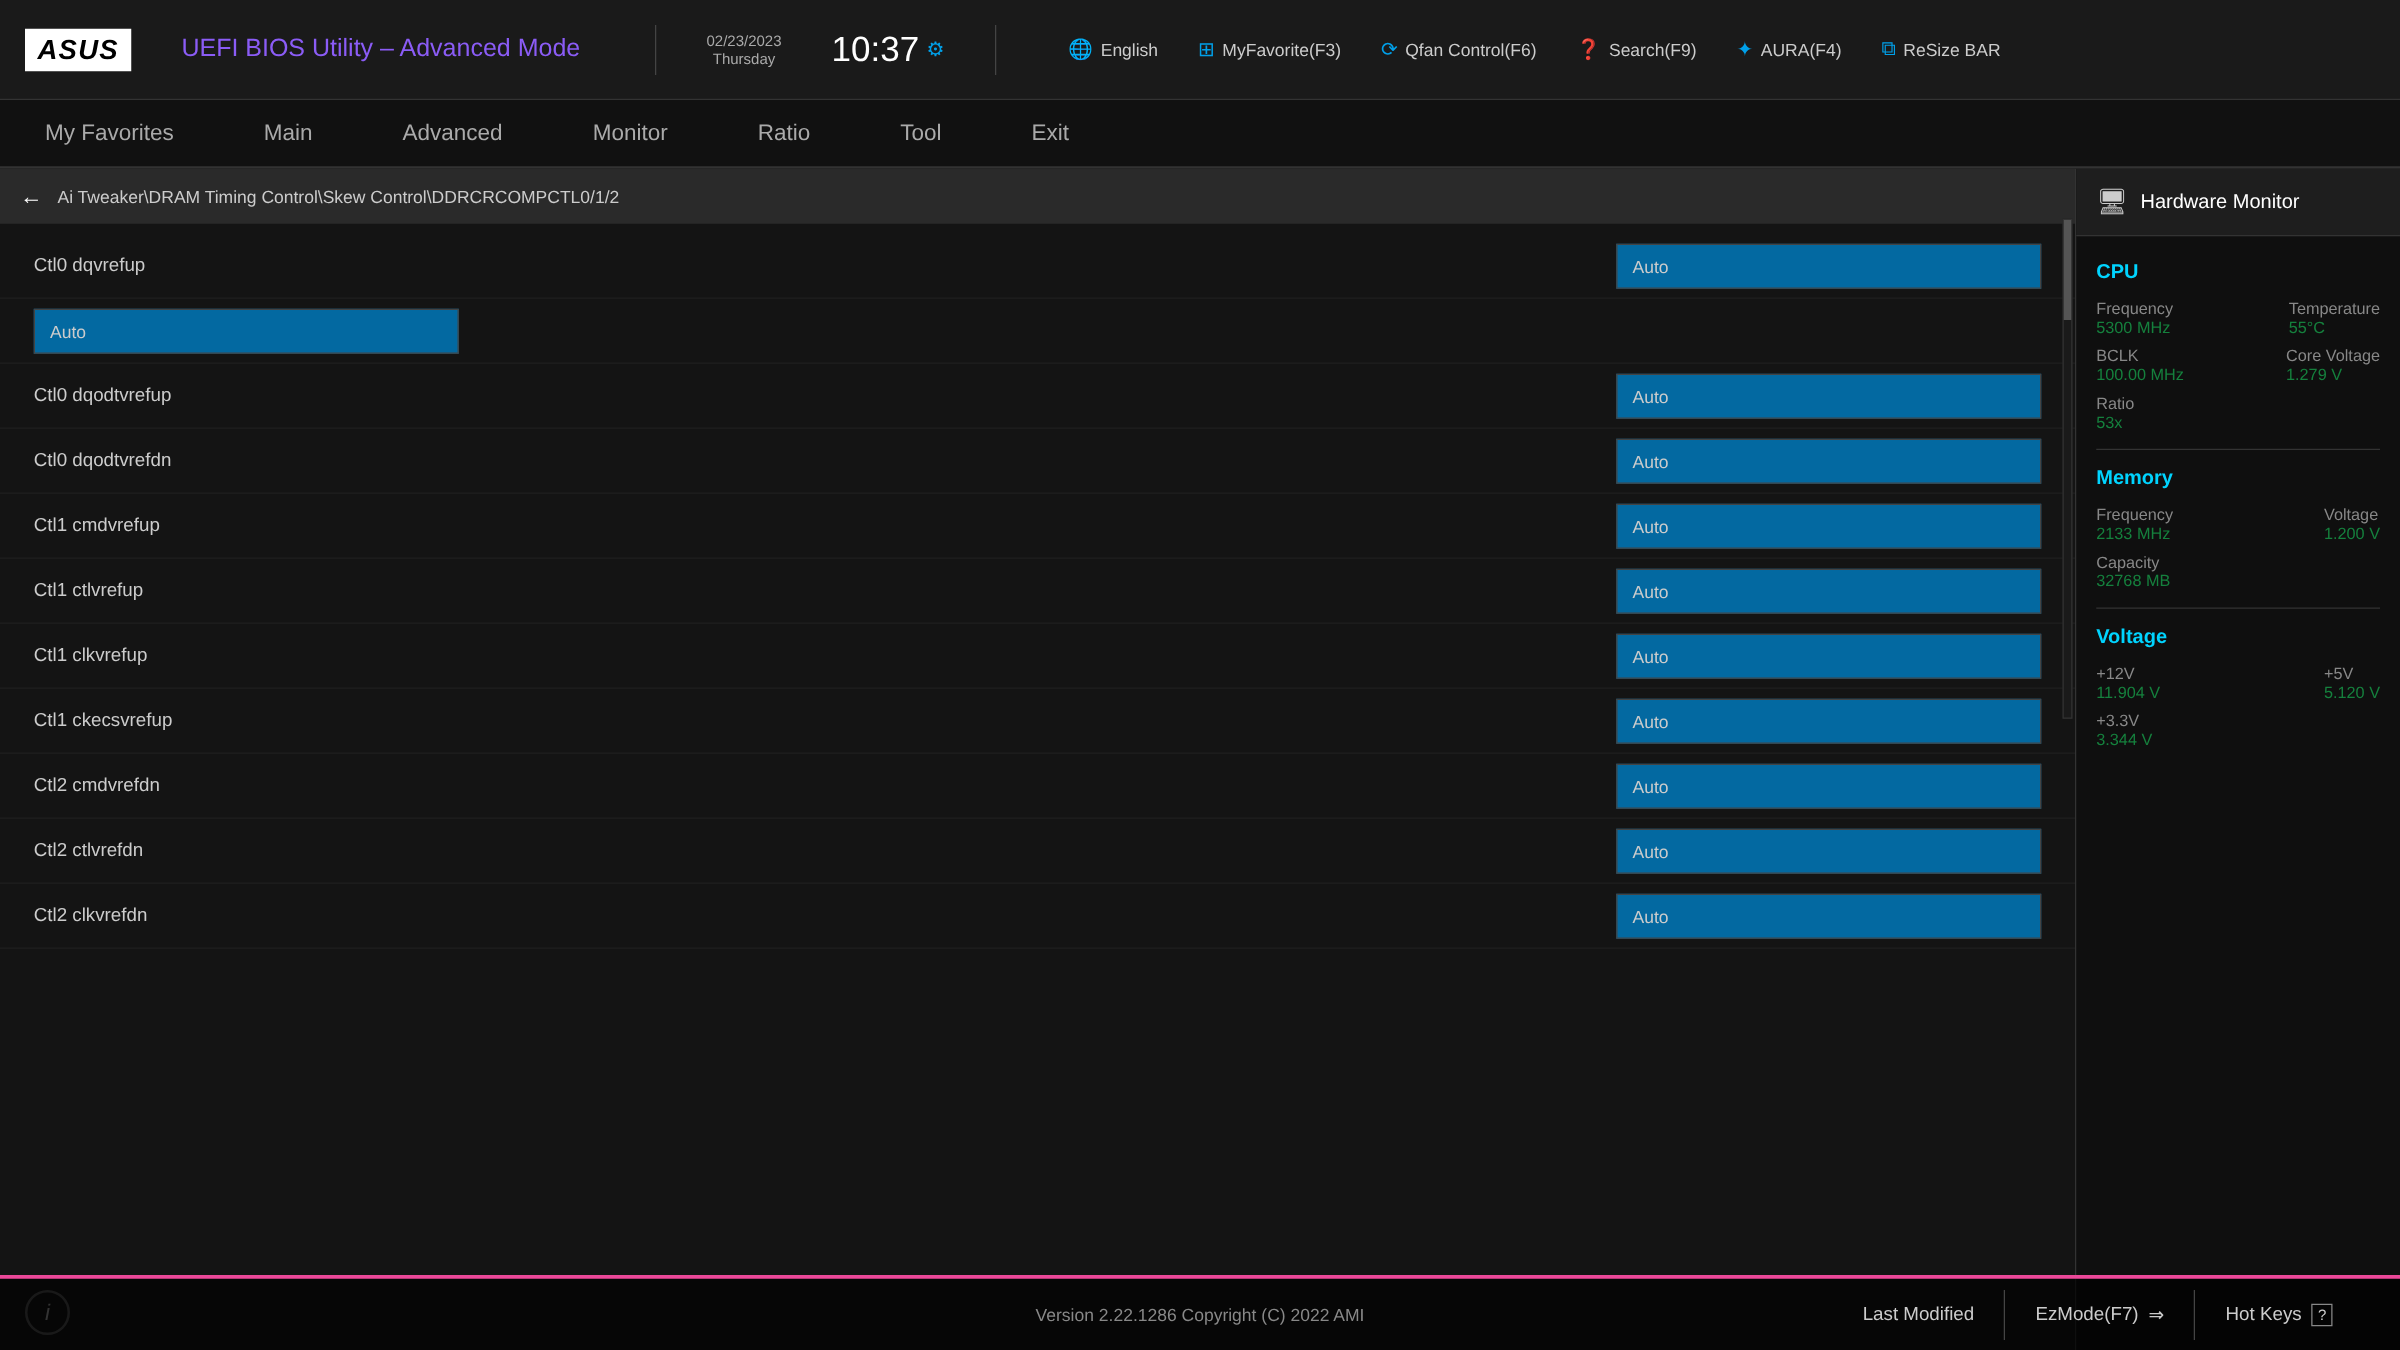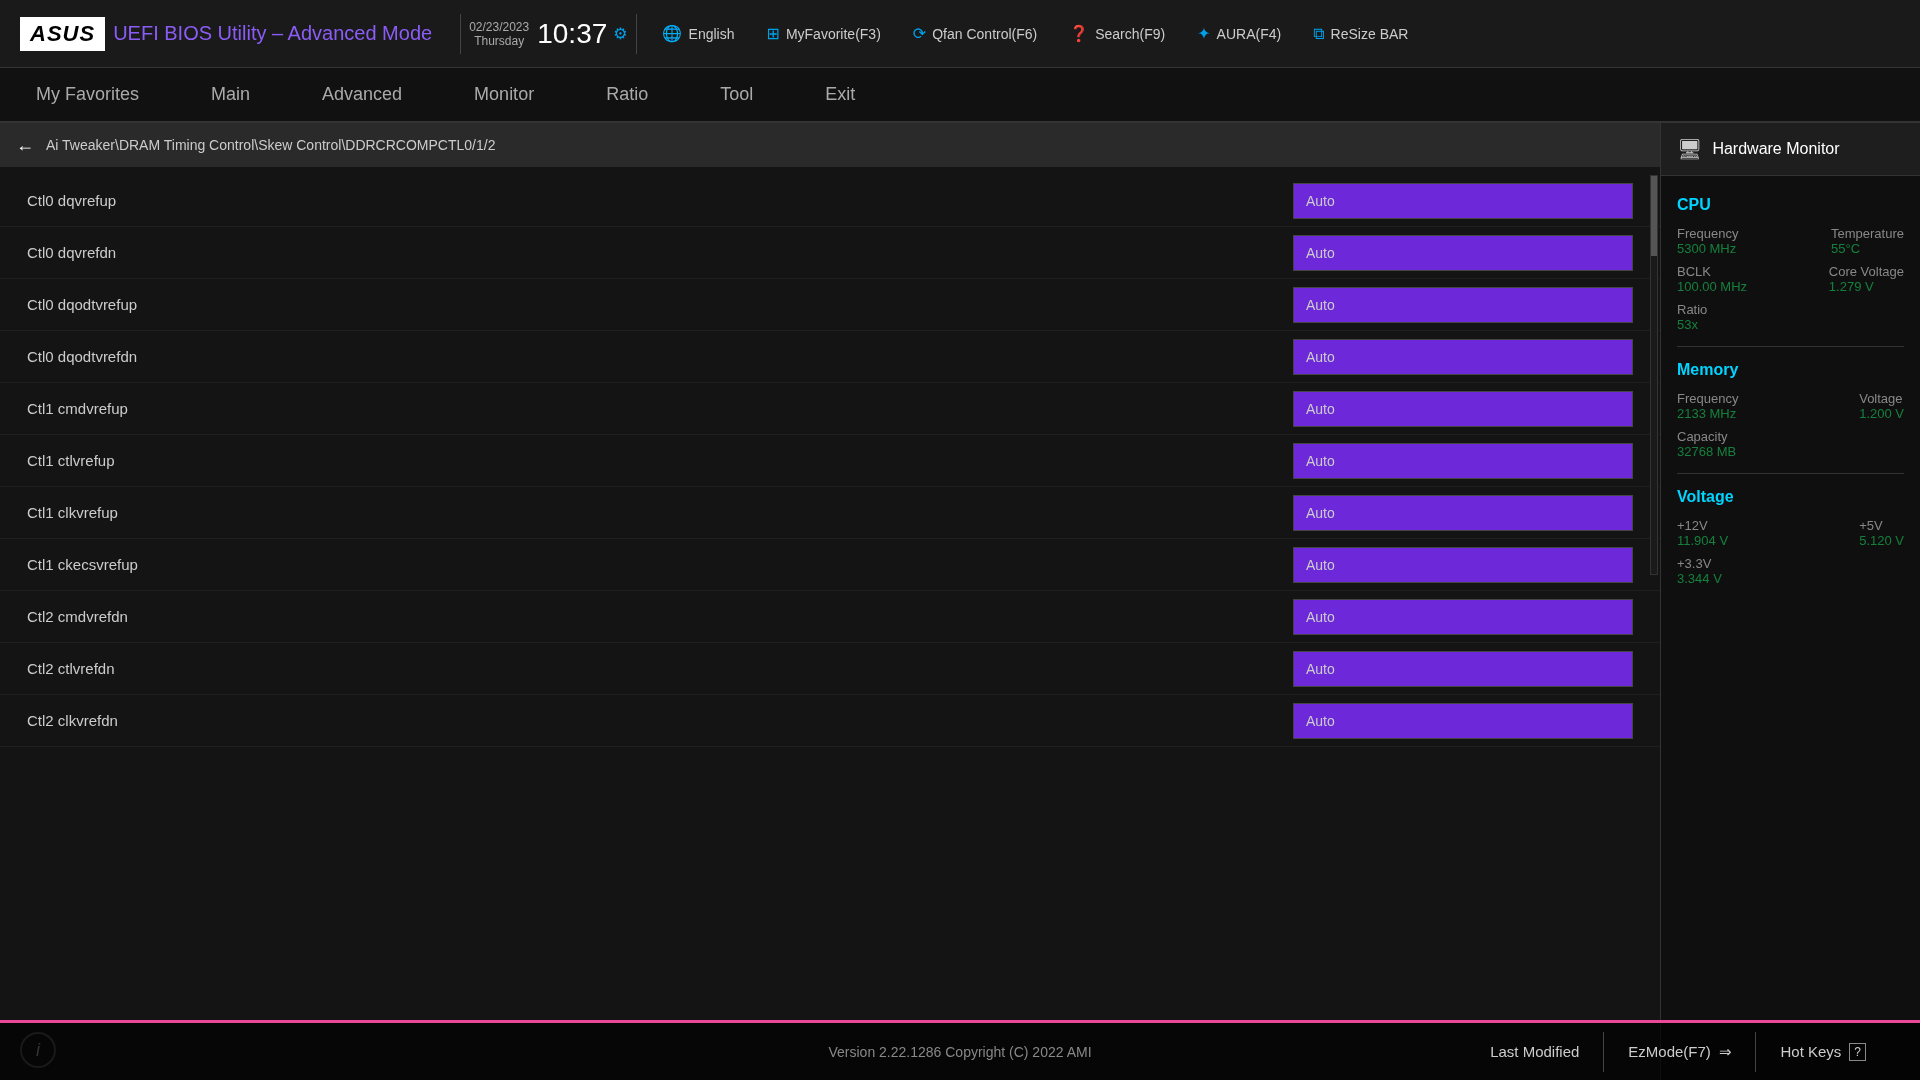--- a/index.html
+++ b/index.html
@@ -46,23 +46,23 @@
       display: flex;
       flex-direction: column;
     }
 
     
     .top-bar {
       display: flex;
       align-items: center;
       background: #1a1a1a;
       padding: 0 20px;
-      height: 68px;
+      height: 80px;
       border-bottom: 1px solid #333;
-      gap: 8px;
+      gap: 40px;
     }
 
     .asus-logo {
       color: #00a0e9;
       font-weight: bold;
       font-size: 22px;
       letter-spacing: 1px;
       background: #fff;
       color: #000;
       padding: 4px 10px;
@@ -217,21 +217,21 @@
       flex: 1;
       color: #ccc;
       font-size: 15px;
     }
 
     .setting-value {
       width: 340px;
     }
 
     .value-box {
-      background: #6d28d9;
+      background: #0369a1;
       border: 1px solid #444;
       color: #ccc;
       padding: 6px 12px;
       font-size: 14px;
       width: 100%;
       display: flex;
       align-items: center;
       height: 36px;
     }
 
@@ -455,21 +455,20 @@
       <div class="settings-list">
 
         <div class="setting-row">
           <span class="setting-label">Ctl0 dqvrefup</span>
           <div class="setting-value">
             <div class="value-box">Auto</div>
           </div>
         </div>
 
         <div class="setting-row">
-          <span class="setting-label">Ctl0 dqvrefdn</span>
           <div class="setting-value">
             <div class="value-box">Auto</div>
           </div>
         </div>
 
         <div class="setting-row">
           <span class="setting-label">Ctl0 dqodtvrefup</span>
           <div class="setting-value">
             <div class="value-box">Auto</div>
           </div>

